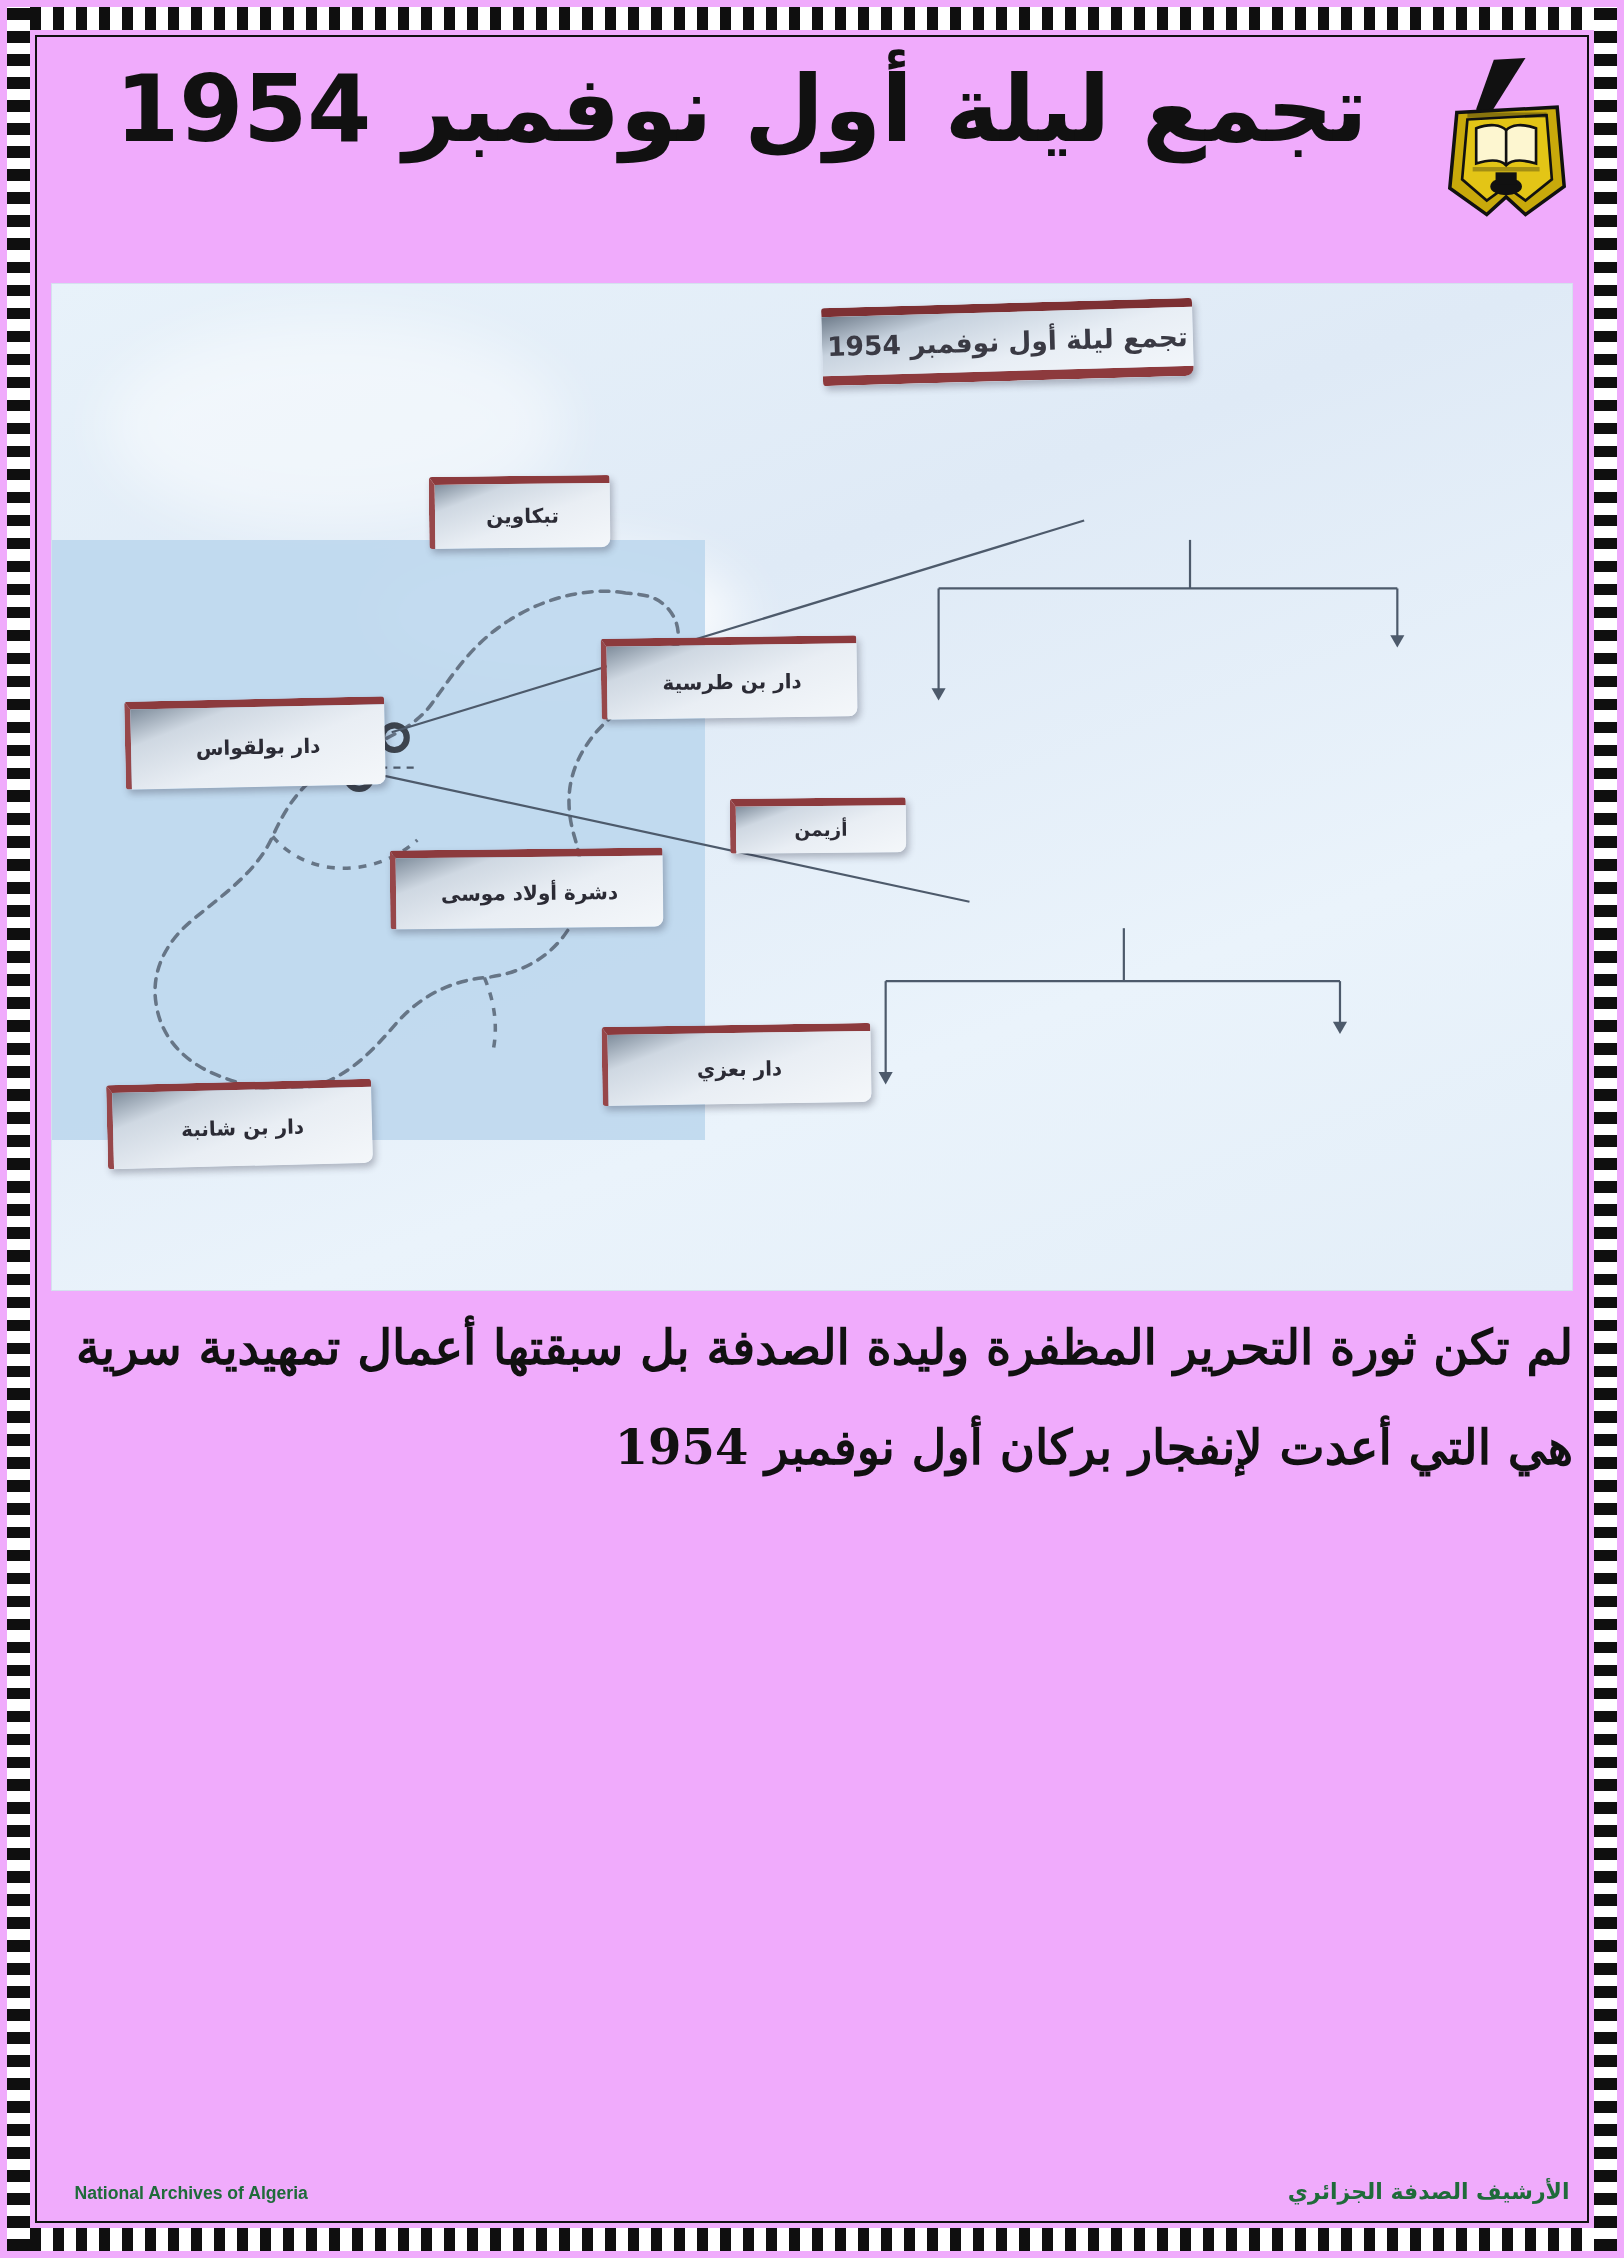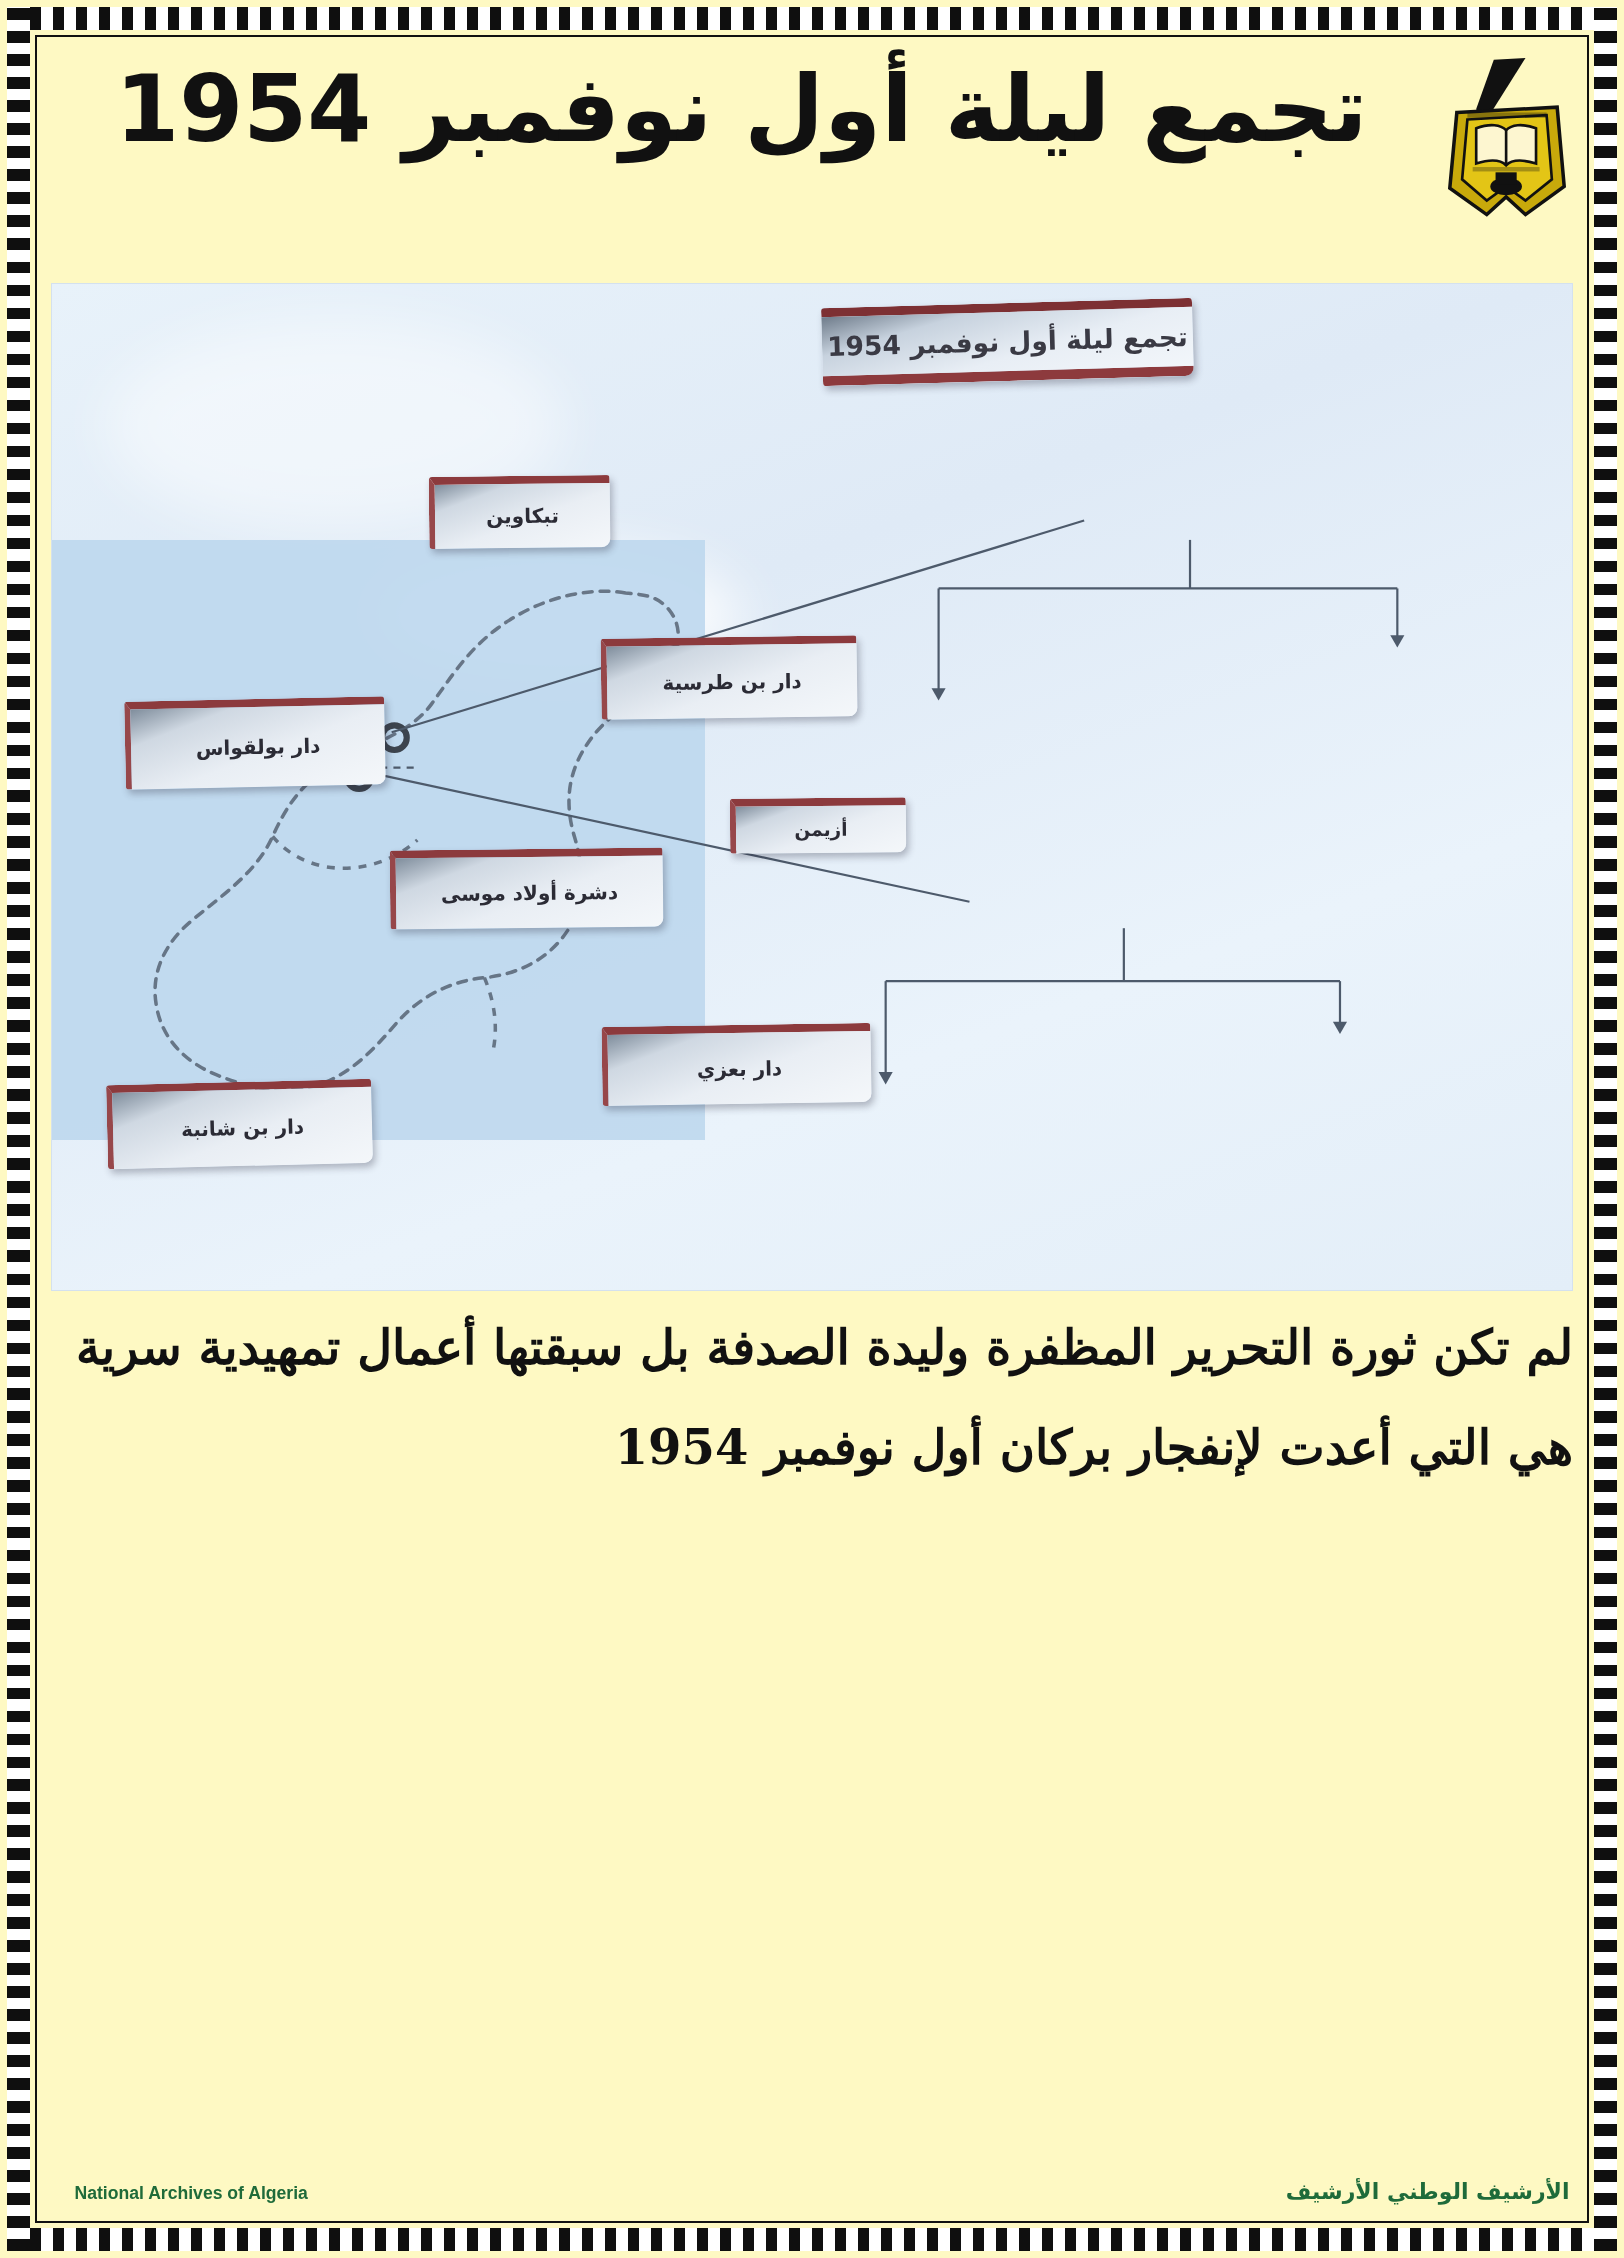--- a/index.html
+++ b/index.html
@@ -13,21 +13,21 @@
     font-family: "DejaVu Sans", sans-serif;
     overflow: hidden;
   }
 
   
   .poster {
     position: relative;
     width: 1624px;
     height: 2258px;
     box-sizing: border-box;
-    background: #fef9c3;
+    background: #f0abfc;
   }
 
   
   .frame-outer {
     position: absolute;
     left: 7px;
     top: 7px;
     right: 7px;
     bottom: 7px;
     box-sizing: border-box;
@@ -355,18 +355,18 @@
       <div class="nodebox" style="right:1200px; top:798px; width:265px; height:84px; transform:rotate(-1.4deg);">دار بن شانبة</div>
     </div>
 
     <div class="caption">
       <div class="line l1">لم تكن ثورة التحرير المظفرة وليدة الصدفة بل سبقتها أعمال تمهيدية سرية</div>
       <div class="line l2">هي التي أعدت لإنفجار بركان أول نوفمبر 1954</div>
     </div>
 
     <div class="footer">
       <div class="en">National Archives of Algeria</div>
-      <div class="ar">الأرشيف الوطني الأرشيف</div>
+      <div class="ar">الأرشيف الصدفة الجزائري</div>
     </div>
 
   </div>
 </div>
 
 
 </body></html>

